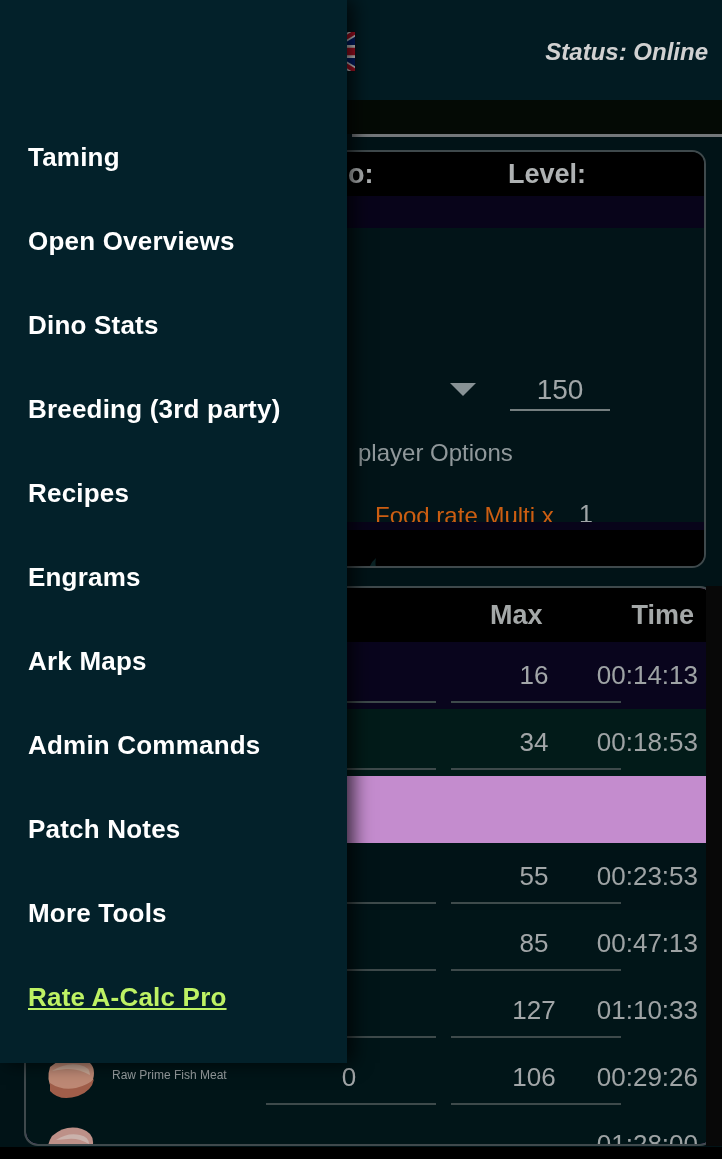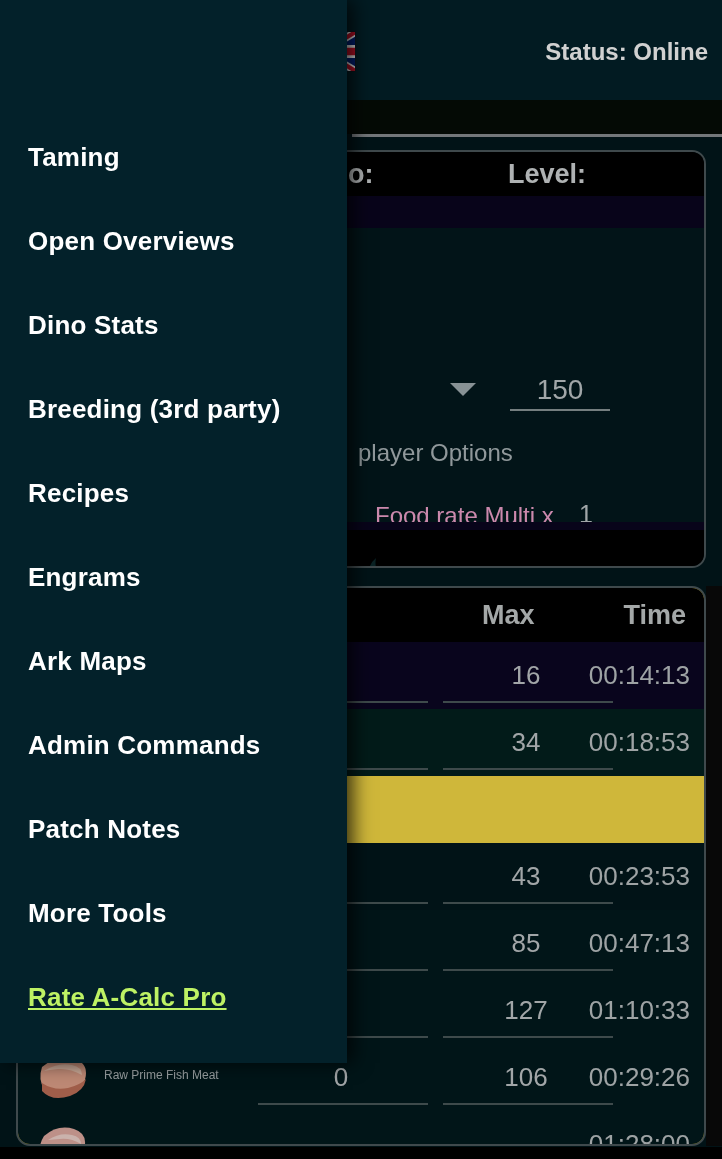--- a/index.html
+++ b/index.html
@@ -50,21 +50,21 @@
     border-right: 13px solid transparent;
     border-top: 13px solid #a7b2b6;
   }
   .flag {
     position: absolute; left: 290px; top: 31px;
     width: 66px; height: 41px;
     overflow: hidden; border: 1px solid #0b1a22;
   }
   .status-text {
     position: absolute; right: 14px; top: 38px;
-    font-size: 24px; color: #ffffff; font-weight: 600;
+    font-size: 24px; color: #ffffff; font-weight: 600; font-style: italic;
   }
 
   .green-banner {
     position: absolute; left: 0; top: 100px;
     width: 722px; height: 34px;
     background: #050d07;
     overflow: hidden;
     display: flex; align-items: center;
   }
   .green-banner .bn-text {
@@ -110,21 +110,21 @@
   }
   .level-underline {
     position: absolute; left: 492px; top: 257px; width: 100px; height: 2px; background: #8f9a9c;
   }
   .player-opts {
     position: absolute; left: 340px; top: 287px;
     font-size: 24px; color: #b0babd;
   }
   .foodrate-lbl {
     position: absolute; left: 357px; top: 350px;
-    font-size: 24px; color: #f9a8d4;
+    font-size: 24px; color: #f97316;
   }
   .foodrate-val {
     position: absolute; left: 545px; top: 348px;
     width: 46px; text-align: center;
     font-size: 25px; color: #c5cbcd;
   }
   .foodrate-underline {
     position: absolute; left: 543px; top: 381px; width: 50px; height: 2px; background: #8f9a9c;
   }
   .dino-art {
@@ -132,22 +132,22 @@
   }
   .panel-footer-dark {
     position: absolute; left: 0; top: 262px; width: 100%; height: 26px; background: #0a0620;
   }
   .panel-footer-black {
     position: absolute; left: 0; bottom: 0; width: 100%; height: 36px; background: #000000;
   }
 
   
   #panel-table {
-    left: 16px; top: 586px; width: 690px; height: 560px;
-    background: #fde047;
+    left: 24px; top: 586px; width: 690px; height: 560px;
+    background: #f0abfc;
   }
   .tbl-hdr {
     position: absolute; left: 0; top: 0; width: 100%; height: 54px;
     background: #000000;
   }
   .tbl-hdr .th {
     position: absolute; top: 12px;
     font-size: 27px; font-weight: 700; color: #c9cdce;
   }
   .th-max  { left: 464px; }
@@ -292,21 +292,21 @@
         <div class="blue-tab"></div>
         <div class="cell-num c-num2">34</div>
         <div class="cell-time">00:18:53</div>
         <div class="ul ul0" style="bottom:61px"></div>
         <div class="ul ul1"></div>
         <div class="ul ul2"></div>
       </div>
 
 
       <div class="trow row-plain" style="top:255px">
-        <div class="cell-num c-num2">43</div>
+        <div class="cell-num c-num2">55</div>
         <div class="cell-time">00:23:53</div>
         <div class="ul ul0" style="background:#4c5b5c;width:62px"></div>
         <div class="ul ul1"></div>
         <div class="ul ul2"></div>
       </div>
 
       <div class="trow row-plain2" style="top:322px">
         <div class="cell-num c-num2">85</div>
         <div class="cell-time">00:47:13</div>
         <div class="ul ul0" style="background:#4c5b5c;width:62px"></div>

